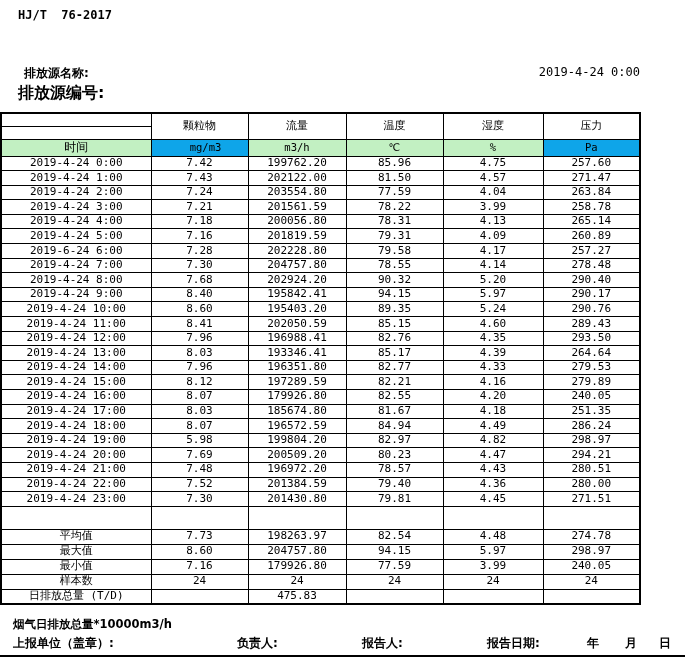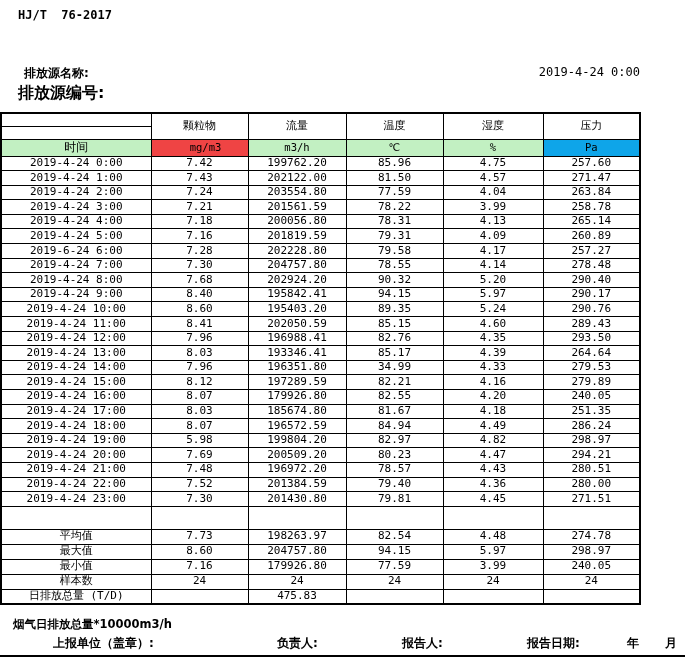--- a/index.html
+++ b/index.html
@@ -52,21 +52,21 @@
   tbody.summary-body tr { height:15px; }
   tbody.summary-body td:first-child,
   tbody.data-body td:first-child {
     font-family:"DejaVu Sans Mono","DejaVu Sans",monospace;
   }
   .footnote {
     position:absolute; left:13px; top:617px;
     font-weight:bold; font-size:11.5px;
   }
   .footer-row { position:absolute; left:0; top:635px; width:100%; height:16px; font-size:12px; font-weight:bold; }
-  .footer-row span { position:absolute; white-space:nowrap;margin-left:40px; }
+  .footer-row span { position:absolute; white-space:nowrap; }
   .lbl-unit  { left:13px; }
   .lbl-resp  { left:237px; }
   .lbl-rept  { left:362px; }
   .lbl-date  { left:487px; }
   .lbl-year  { left:587px; }
   .lbl-month { left:625px; }
   .lbl-day   { left:659px; }
   .bottom-rule {
     position:absolute; left:0; top:655px; width:685px; height:2px;
     background:#000;
@@ -98,21 +98,21 @@
         <td class="param-hd" rowspan="2">流量</td>
         <td class="param-hd" rowspan="2">温度</td>
         <td class="param-hd" rowspan="2">湿度</td>
         <td class="param-hd" rowspan="2">压力</td>
       </tr>
       <tr class="hdr-sub">
         <td class="time-sub"></td>
       </tr>
       <tr class="unit-row">
         <td class="time-hd" style="background: rgb(194, 240, 194);">时间</td>
-        <td style="background: #ef4444; padding-left: 12px;">mg/m3</td>
+        <td style="background: #0ea5e9; padding-left: 12px;">mg/m3</td>
         <td style="background: rgb(194, 240, 194);">m3/h</td>
         <td style="background: rgb(194, 240, 194);">℃</td>
         <td style="background: rgb(194, 240, 194);">%</td>
         <td style="background: #0ea5e9;">Pa</td>
       </tr>
     </tbody>
     <tbody class="data-body" id="data-body">
         <tr>
           <td>2019-4-24 0:00</td>
           <td>7.42</td>
@@ -222,21 +222,21 @@
           <td>8.03</td>
           <td>193346.41</td>
           <td>85.17</td>
           <td>4.39</td>
           <td>264.64</td>
         </tr>
         <tr>
           <td>2019-4-24 14:00</td>
           <td>7.96</td>
           <td>196351.80</td>
-          <td>34.99</td>
+          <td>82.77</td>
           <td>4.33</td>
           <td>279.53</td>
         </tr>
         <tr>
           <td>2019-4-24 15:00</td>
           <td>8.12</td>
           <td>197289.59</td>
           <td>82.21</td>
           <td>4.16</td>
           <td>279.89</td>

